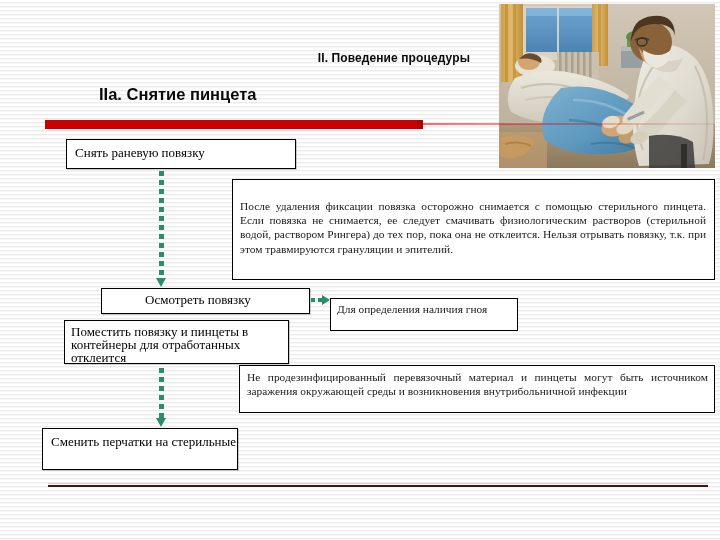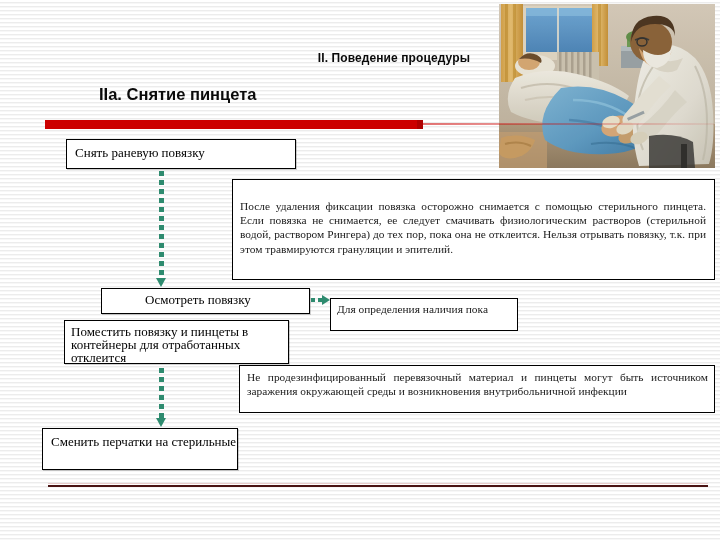--- a/index.html
+++ b/index.html
@@ -398,21 +398,21 @@
   <div class="box inner-shadow" id="box-inspect-dressing">
     <div class="box-label">Осмотреть повязку</div>
   </div>
 
   <div class="arrow-h" id="arrow-3">
     <div class="stem-h"></div>
     <div class="head-h"></div>
   </div>
 
   <div class="box" id="box-pus-note">
-    <div class="box-para">Для определения наличия пока</div>
+    <div class="box-para">Для определения наличия гноя</div>
   </div>
 
   <div class="box inner-shadow" id="box-place-container">
     <div class="box-label">Поместить повязку и пинцеты в контейнеры для отработанных отклеится</div>
   </div>
 
   <div class="arrow-v" id="arrow-2">
     <div class="stem"></div>
     <div class="head"></div>
   </div>

